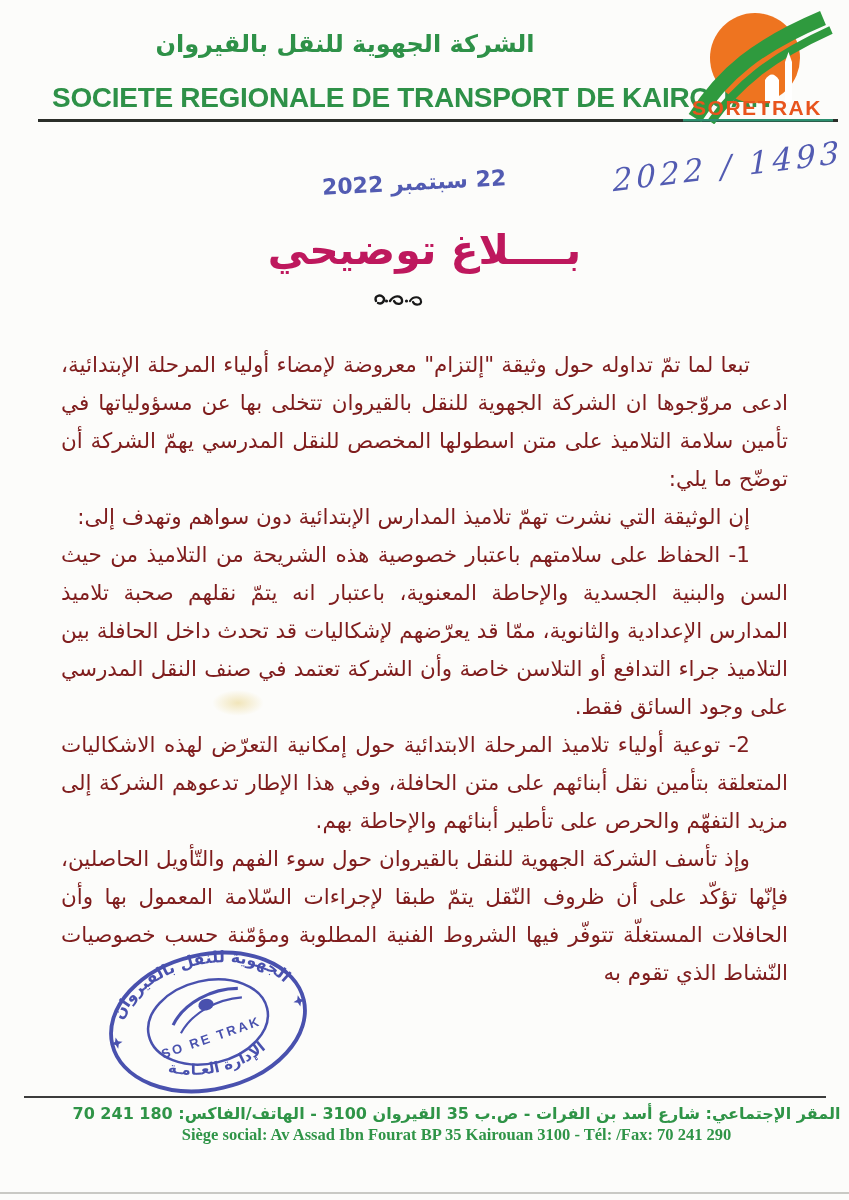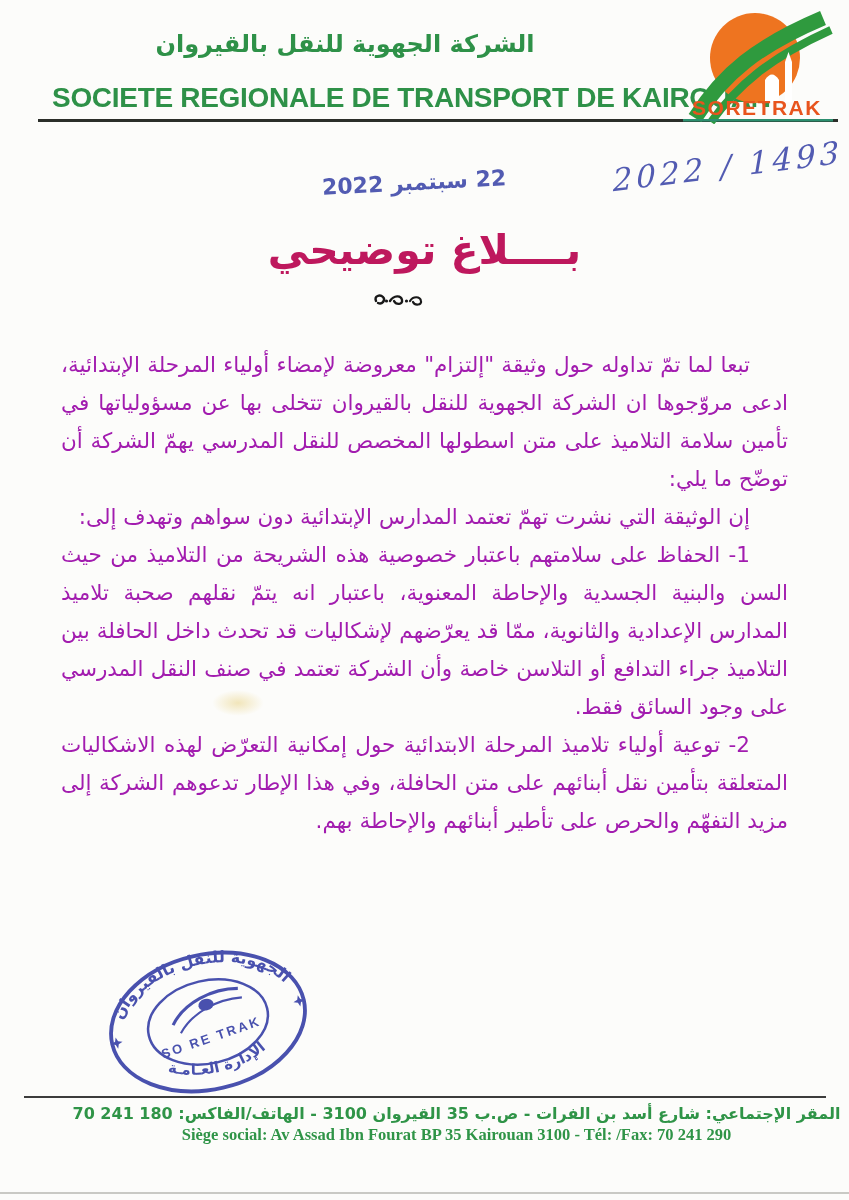--- a/index.html
+++ b/index.html
@@ -37,21 +37,21 @@
   .doc-title{
     position:absolute;top:226px;left:0;width:100%;text-align:center;
     direction:rtl;font-size:41px;font-weight:bold;color:#be185d;
     font-family:"DejaVu Serif","DejaVu Sans",serif;
   }
   .ornament{position:absolute;top:292px;left:368px;width:60px;height:18px;}
   
   .body-text{
     position:absolute;top:346px;left:61px;width:727px;
     direction:rtl;text-align:justify;
-    font-size:21.5px;line-height:38px;color:#a21caf;
+    font-size:21.5px;line-height:38px;color:#7f1d1d;
   }
   .body-text p{margin:0;text-indent:38px;}
   
   .stamp{position:absolute;top:948px;left:102px;width:212px;height:148px;transform:rotate(-13deg);opacity:.93;}
   
   .footer-rule{position:absolute;top:1096px;left:24px;width:802px;height:2px;background:#3c3c3c;}
   .footer{position:absolute;top:1103px;left:0;width:100%;text-align:center;color:#2f9447;font-weight:bold;padding-left:32px;}
   .footer-l1{direction:rtl;font-size:16px;line-height:21px;font-family:"DejaVu Sans",sans-serif;}
   .footer-l2{direction:ltr;font-size:16px;line-height:21px;font-family:"Liberation Serif","DejaVu Sans",serif;}
   .footer-l3{direction:ltr;font-size:16.5px;line-height:21px;font-family:"Liberation Serif","DejaVu Sans",serif;}
@@ -88,23 +88,24 @@
   <div class="doc-title">بــــلاغ توضيحي</div>
   <svg class="ornament" viewBox="0 0 60 18">
     <path d="M8 9 C6 4 12 2 15 5 C18 8 14 13 10 11 M22 9 C26 3 33 3 34 8 C35 13 28 13 26 9" stroke="#181818" stroke-width="2.4" fill="none" stroke-linecap="round"></path>
     <path d="M42 9 C45 4 52 4 53 9 C54 13 47 14 45 10" stroke="#181818" stroke-width="2.2" fill="none" stroke-linecap="round"></path>
     <circle cx="18.5" cy="9" r="1.6" fill="#181818"></circle>
     <circle cx="38.5" cy="9" r="1.6" fill="#181818"></circle>
   </svg>
 
   <div class="body-text">
     <p>تبعا لما تمّ تداوله حول وثيقة "إلتزام" معروضة لإمضاء أولياء المرحلة الإبتدائية، ادعى مروّجوها ان الشركة الجهوية للنقل بالقيروان تتخلى بها عن مسؤولياتها في تأمين سلامة التلاميذ على متن اسطولها المخصص للنقل المدرسي يهمّ الشركة أن توضّح ما يلي:</p>
-    <p>إن الوثيقة التي نشرت تهمّ تعتمد المدارس الإبتدائية دون سواهم وتهدف إلى:</p>
+    <p>إن الوثيقة التي نشرت تهمّ تلاميذ المدارس الإبتدائية دون سواهم وتهدف إلى:</p>
     <p>1-    الحفاظ على سلامتهم باعتبار خصوصية هذه الشريحة من التلاميذ من حيث السن والبنية الجسدية والإحاطة المعنوية، باعتبار انه يتمّ نقلهم صحبة تلاميذ المدارس الإعدادية والثانوية، ممّا قد يعرّضهم لإشكاليات قد تحدث داخل الحافلة بين التلاميذ جراء التدافع أو التلاسن خاصة وأن الشركة تعتمد في صنف النقل المدرسي على وجود السائق فقط.</p>
     <p>2-    توعية أولياء تلاميذ المرحلة الابتدائية حول إمكانية التعرّض لهذه الاشكاليات المتعلقة بتأمين نقل أبنائهم على متن الحافلة، وفي هذا الإطار تدعوهم الشركة إلى مزيد التفهّم والحرص على تأطير أبنائهم والإحاطة بهم.</p>
+    <p>وإذ تأسف الشركة الجهوية للنقل بالقيروان حول سوء الفهم والتّأويل الحاصلين، فإنّها تؤكّد على أن ظروف النّقل يتمّ طبقا لإجراءات السّلامة المعمول بها وأن الحافلات المستغلّة تتوفّر فيها الشروط الفنية المطلوبة ومؤمّنة حسب خصوصيات النّشاط الذي تقوم به</p>
   </div>
 
   <div class="scan-stain"></div>
 
   <svg class="stamp" viewBox="0 0 220 150">
     <defs>
       <path id="arcTop" d="M 16,78 A 94,63 0 0 1 204,78"></path>
       <path id="arcBottom" d="M 26,72 A 84,56 0 0 0 194,72"></path>
     </defs>
     <ellipse cx="110" cy="75" rx="102" ry="70" fill="none" stroke="#3c45a9" stroke-width="4"></ellipse>

